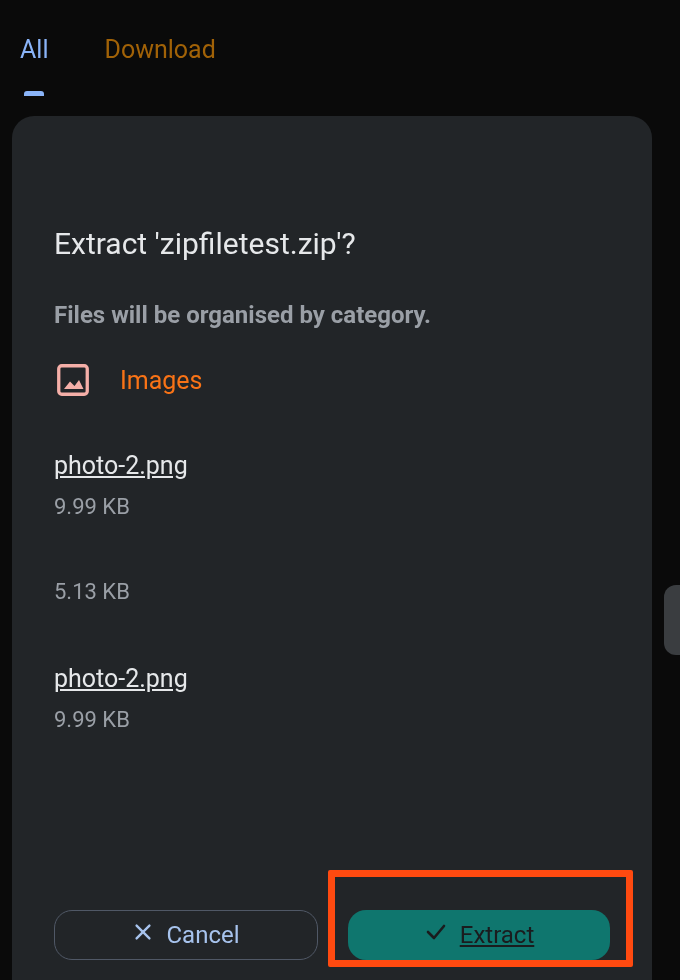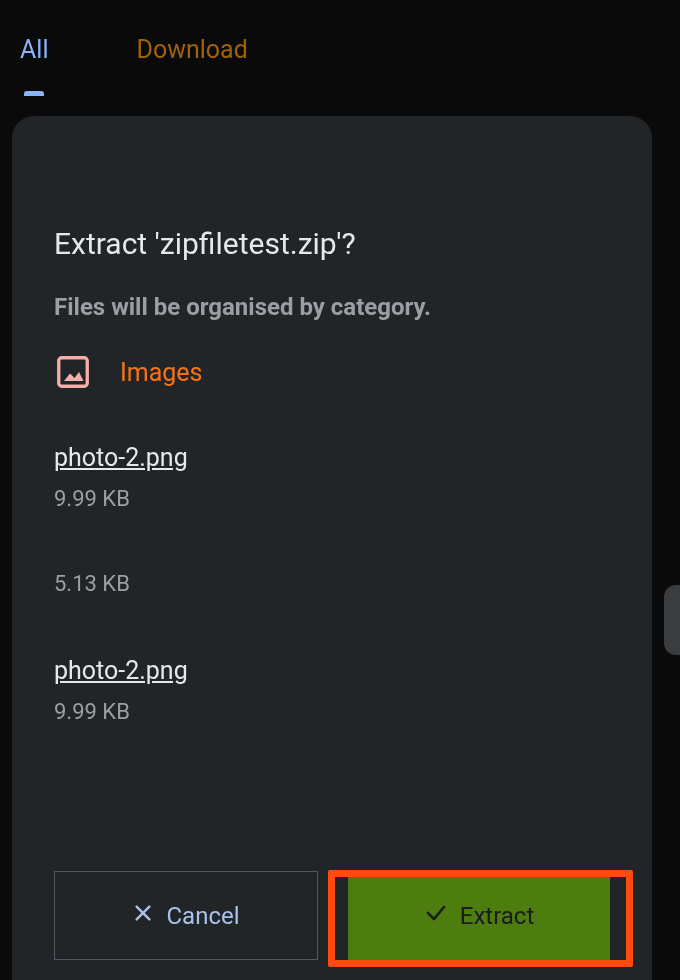--- a/index.html
+++ b/index.html
@@ -6,21 +6,21 @@
     body {
       width: 680px;
       height: 980px;
       background: #0a0a0a;
       overflow: hidden;
       position: relative;
     }
     .tabs {
       display: flex;
       padding: 35px 0 0 20px;
-      gap: 88px;
+      gap: 56px;
     }
     .tab {
       color: #a16207;
       font-size: 25px;
       font-weight: 400;
       padding-bottom: 20px;
       position: relative;
     }
     .tab.active {
       color: #8ab4f8;
@@ -42,21 +42,21 @@
       top: 116px;
       bottom: 0;
       background: #222528;
       border-radius: 22px 22px 0 0;
       padding: 110px 42px 0 42px;
     }
     .dialog-title {
       color: #e6e8ea;
       font-size: 30px;
       font-weight: 400;
-      margin-bottom: 32px;
+      margin-bottom: 40px;
     }
     .dialog-subtitle {
       color: #9a9fa6;
       font-size: 24px;
       font-weight: 700;
       margin-bottom: 32px;
     }
     .category {
       display: flex;
       align-items: center;
@@ -93,39 +93,40 @@
     .actions {
       position: absolute;
       left: 42px;
       right: 42px;
       bottom: 20px;
       display: flex;
       gap: 30px;
     }
     .btn {
       flex: 1;
-      height: 89px;
-      border-radius: 0;
+      height: 50px;
+      border-radius: 18px;
       display: flex;
       align-items: center;
       justify-content: center;
       gap: 12px;
       font-size: 24px;
       font-weight: 400;
       cursor: pointer;
       border: none;
     }
     .btn-cancel {
       background: transparent;
       border: 1.5px solid #505866;
       color: #a7c3ed;
     }
     .btn-extract {
-      background: #4d7c0f;
+      background: #0f766e;
       color: #1a1c1e;
+      text-decoration: underline;
     }
     .highlight {
       position: absolute;
       border: 7px solid #ff4a10;
       pointer-events: none;
       border-radius: 2px;
     }
     .sliver {
       position: absolute;
       right: 0;

